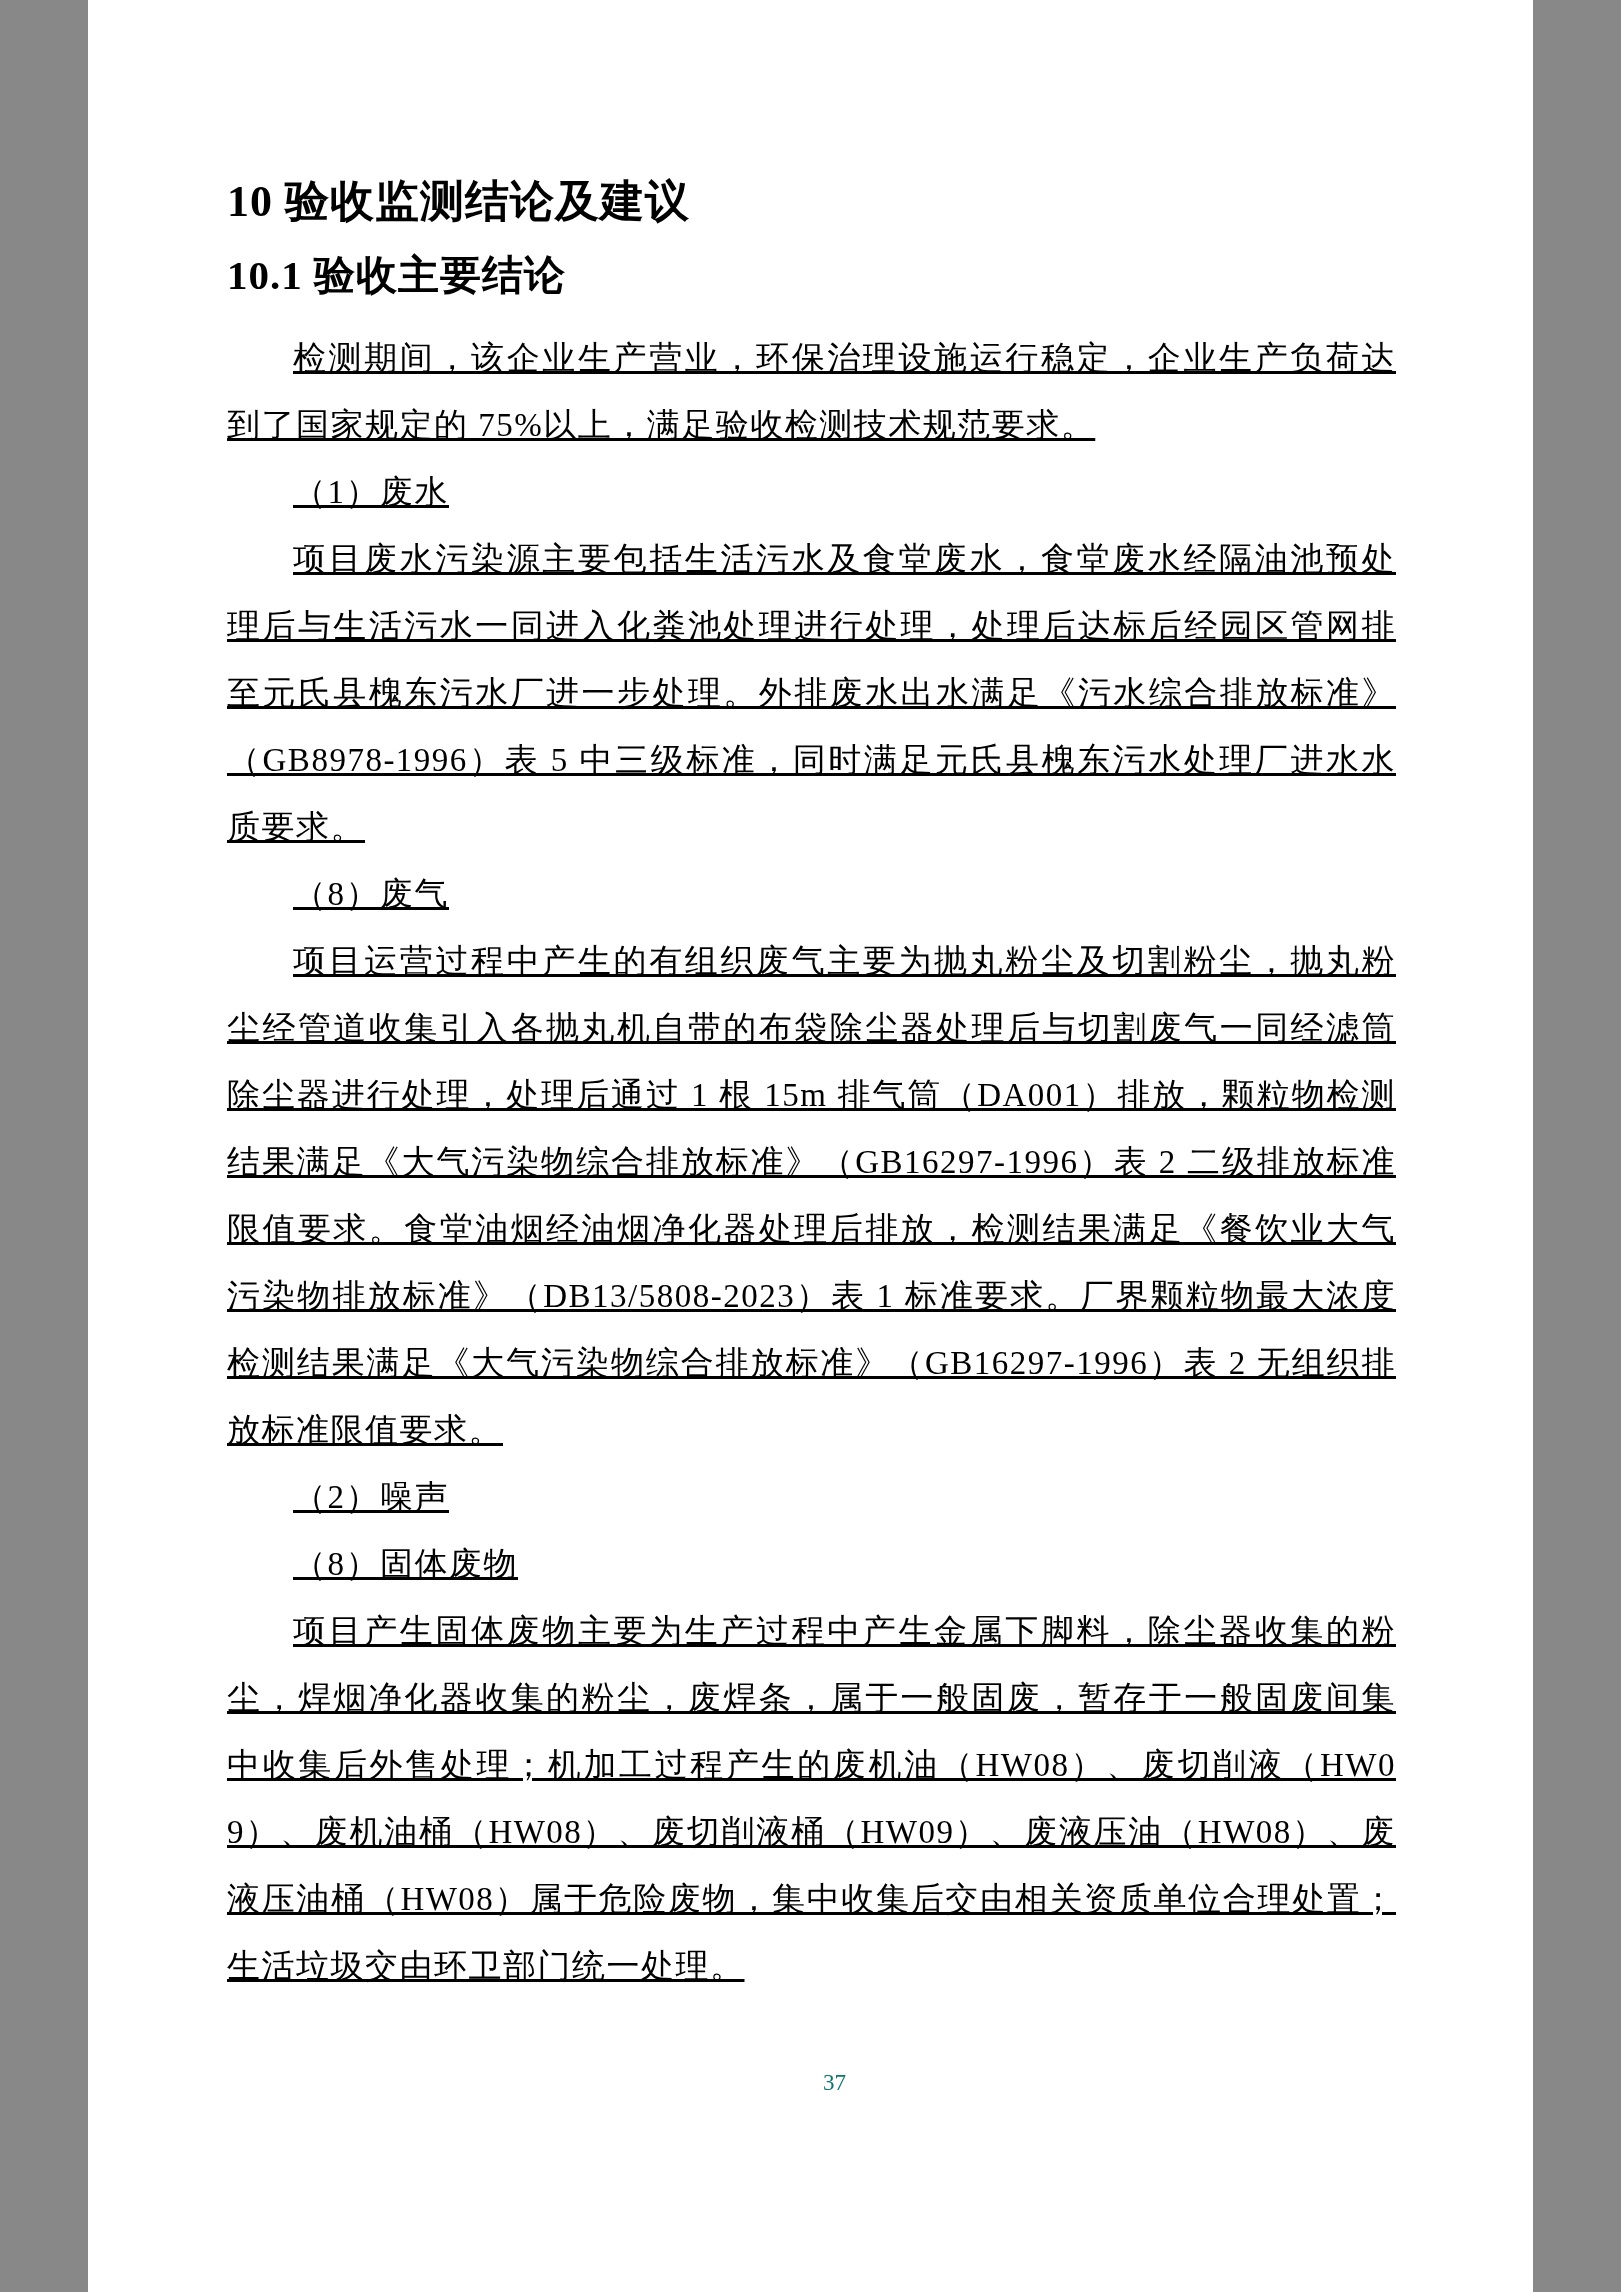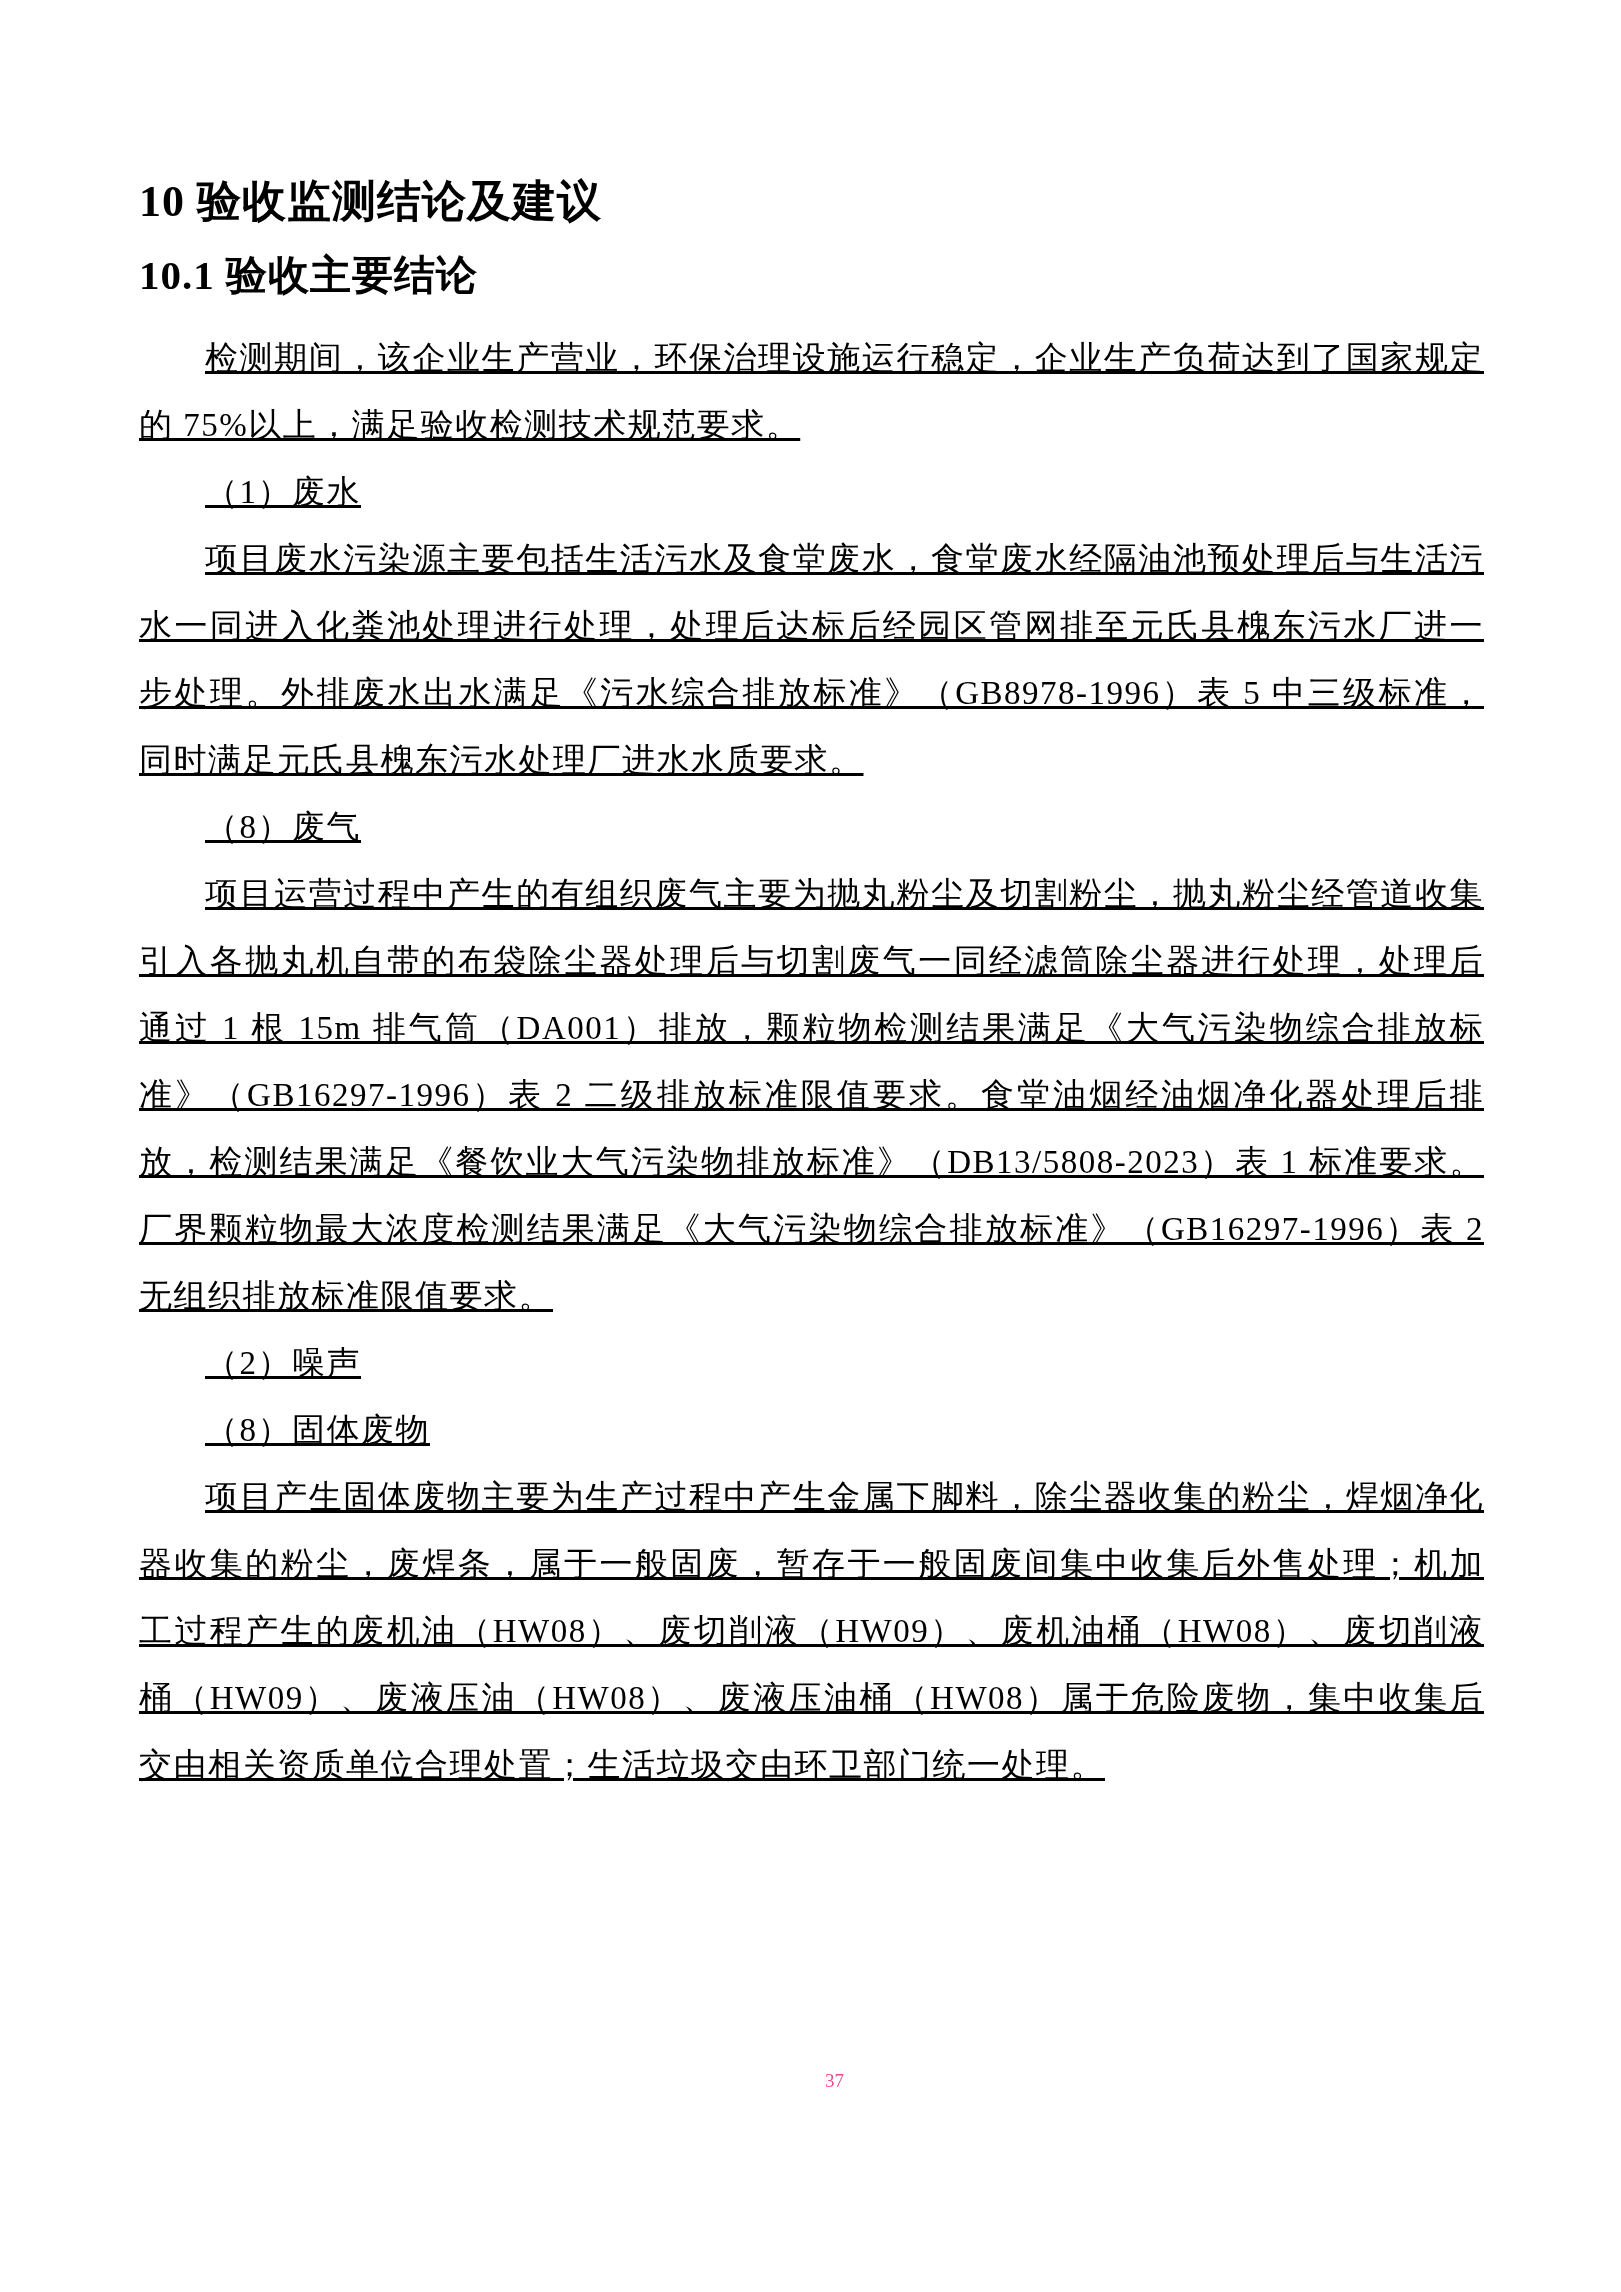--- a/index.html
+++ b/index.html
@@ -2,21 +2,21 @@
 <html><head>
 <meta charset="utf-8">
 <style>
   html, body {
     margin: 0;
     padding: 0;
     background: #888;
   }
   .page {
     position: relative;
-    width: 1621px;
+    width: 1445px;
     height: 2293px;
     margin: 0 auto;
     background: #ffffff;
     font-family: "Liberation Serif", "DejaVu Serif", serif;
     color: #000000;
     overflow: hidden;
   }
   .content {
     position: absolute;
     left: 139px;
@@ -46,22 +46,22 @@
     letter-spacing: 1.5px;
     word-break: break-all;
     text-decoration: underline;
   }
   .page-number {
     position: absolute;
     left: 0;
     right: 0;
     top: 2070px;
     text-align: center;
-    font-size: 19px;
-    color: #ec4899;
+    font-size: 23px;
+    color: #0f766e;
     padding-left: 48px;
   }
 </style>
 </head>
 <body>
 
 <div class="page">
   <div class="content">
     <h1 class="h1">10 验收监测结论及建议</h1>
     <h2 class="h2">10.1 验收主要结论</h2>

